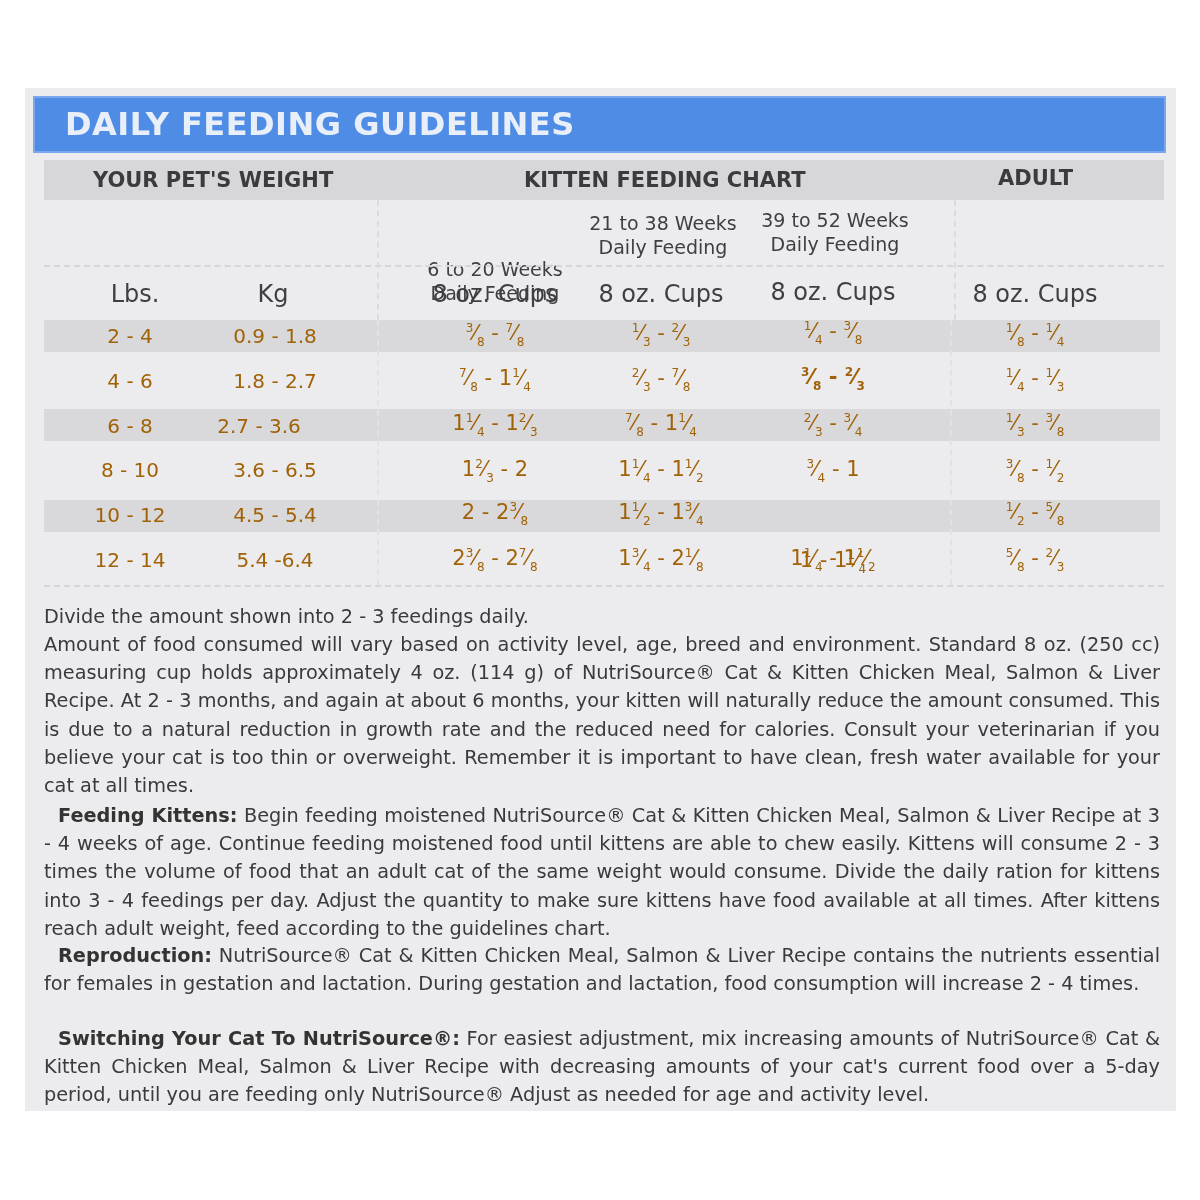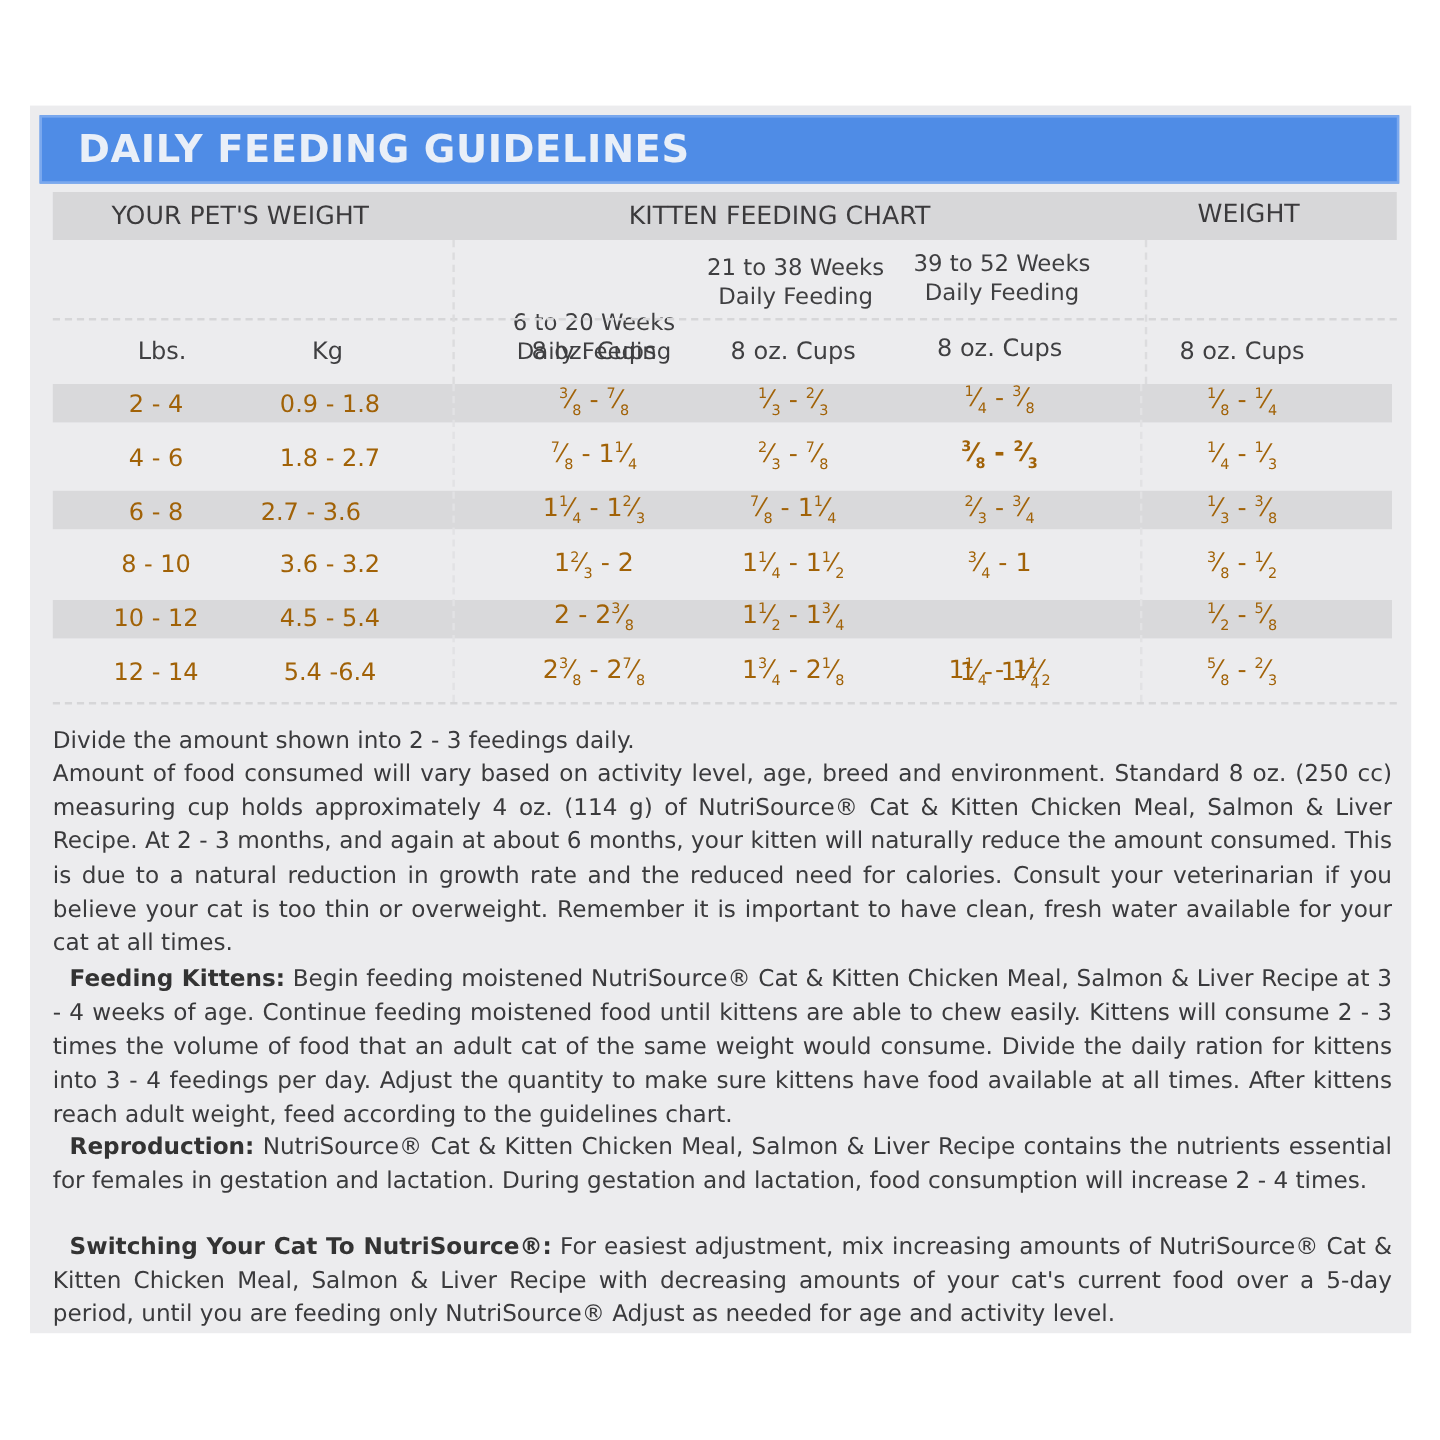--- a/index.html
+++ b/index.html
@@ -15,23 +15,23 @@
     position: absolute; left: 33px; top: 96px; width: 1133px; height: 57px;
     background: #4f8ce6; border: 2px solid #7aa8ee; box-sizing: border-box;
   }
   .title-bar span {
     position: absolute; left: 30px; top: 7px; font-size: 32px; font-weight: bold;
     color: #e9eff8; letter-spacing: 0.5px; font-family: "DejaVu Sans", sans-serif;
   }
   .hdr-band {
     position: absolute; left: 44px; top: 160px; width: 1120px; height: 40px; background: #d7d7d9;
   }
-  .hdr { position: absolute; top: 168px; font-size: 21px; font-weight: normal; color: #3b3a3c; font-family: "DejaVu Sans", sans-serif; }
+  .hdr { position: absolute; top: 168px; font-size: 21px; font-weight: bold; color: #3b3a3c; font-family: "DejaVu Sans", sans-serif; }
   .sub { position: absolute; font-size: 19px; color: #3f3f41; text-align: center; line-height: 24px; font-family: "DejaVu Sans", sans-serif; }
-  .unit { position: absolute; top: 280px; font-size: 20px; color: #3f3f41; text-align: center; font-family: "DejaVu Sans", sans-serif; }
+  .unit { position: absolute; top: 280px; font-size: 24px; color: #3f3f41; text-align: center; font-family: "DejaVu Sans", sans-serif; }
   .hline { position: absolute; left: 44px; width: 1120px; height: 0; border-top: 2px dashed #d6d6d8; }
   .vline { position: absolute; width: 0; border-left: 2px dashed #dcdcde; }
   .row-band { position: absolute; left: 44px; width: 1116px; height: 32px; background: #d9d9db; }
   .cell { position: absolute; font-size: 20px; color: #a16207; text-align: center; font-family: "DejaVu Sans", sans-serif; }
   .frac { font-size: 21px; }
   .frac sup { font-size: 12px; vertical-align: 8px; }
   .frac sub { font-size: 12px; vertical-align: -6px; }
   .para {
     position: absolute; left: 44px; width: 1116px; font-size: 19.3px; line-height: 28.2px; color: #3a3a3c;
     font-family: "DejaVu Sans", sans-serif; text-align: justify;
@@ -43,21 +43,21 @@
 
 <div class="panel"></div>
 
 <div class="title-bar">
   <span>DAILY FEEDING GUIDELINES</span>
 </div>
 
 <div class="hdr-band"></div>
 <div class="hdr" style="left:93px;">YOUR PET'S WEIGHT</div>
 <div class="hdr" style="left:524px;">KITTEN FEEDING CHART</div>
-<div class="hdr" style="left:998px; top:166px;">WEIGHT</div>
+<div class="hdr" style="left:998px; top:166px;">ADULT</div>
 
 <div class="sub" style="left:410px; top:212px; width:170px;margin-top:45px;">
   <div>6 to 20 Weeks</div>
   <div>Daily Feeding</div>
 </div>
 <div class="sub" style="left:578px; top:211px; width:170px;">
   <div>21 to 38 Weeks</div>
   <div>Daily Feeding</div>
 </div>
 <div class="sub" style="left:750px; top:208px; width:170px;">
@@ -101,21 +101,21 @@
   <div class="cell frac" style="left:960px; top:366px; width:150px;"><sup>1</sup>⁄<sub>4</sub> - <sup>1</sup>⁄<sub>3</sub></div>
 
   <div class="cell" style="left:80px; top:414px; width:100px;">6 - 8</div>
   <div class="cell" style="left:204px; top:414px; width:110px;">2.7 - 3.6</div>
   <div class="cell frac" style="left:420px; top:411px; width:150px;">1<sup>1</sup>⁄<sub>4</sub> - 1<sup>2</sup>⁄<sub>3</sub></div>
   <div class="cell frac" style="left:586px; top:411px; width:150px;"><sup>7</sup>⁄<sub>8</sub> - 1<sup>1</sup>⁄<sub>4</sub></div>
   <div class="cell frac" style="left:758px; top:411px; width:150px;"><sup>2</sup>⁄<sub>3</sub> - <sup>3</sup>⁄<sub>4</sub></div>
   <div class="cell frac" style="left:960px; top:411px; width:150px;"><sup>1</sup>⁄<sub>3</sub> - <sup>3</sup>⁄<sub>8</sub></div>
 
   <div class="cell" style="left:80px; top:458px; width:100px;">8 - 10</div>
-  <div class="cell" style="left:220px; top:458px; width:110px;">3.6 - 3.2</div>
+  <div class="cell" style="left:220px; top:458px; width:110px;">3.6 - 6.5</div>
   <div class="cell frac" style="left:420px; top:457px; width:150px;">1<sup>2</sup>⁄<sub>3</sub> - 2</div>
   <div class="cell frac" style="left:586px; top:457px; width:150px;">1<sup>1</sup>⁄<sub>4</sub> - 1<sup>1</sup>⁄<sub>2</sub></div>
   <div class="cell frac" style="left:758px; top:457px; width:150px;"><sup>3</sup>⁄<sub>4</sub> - 1</div>
   <div class="cell frac" style="left:960px; top:457px; width:150px;"><sup>3</sup>⁄<sub>8</sub> - <sup>1</sup>⁄<sub>2</sub></div>
 
   <div class="cell" style="left:80px; top:503px; width:100px;">10 - 12</div>
   <div class="cell" style="left:220px; top:503px; width:110px;">4.5 - 5.4</div>
   <div class="cell frac" style="left:420px; top:500px; width:150px;">2 - 2<sup>3</sup>⁄<sub>8</sub></div>
   <div class="cell frac" style="left:586px; top:500px; width:150px;">1<sup>1</sup>⁄<sub>2</sub> - 1<sup>3</sup>⁄<sub>4</sub></div>
   <div class="cell frac" style="left:758px; top:500px; width:150px;margin-top:48px;">1 - 1<sup>1</sup>⁄<sub>4</sub></div>

